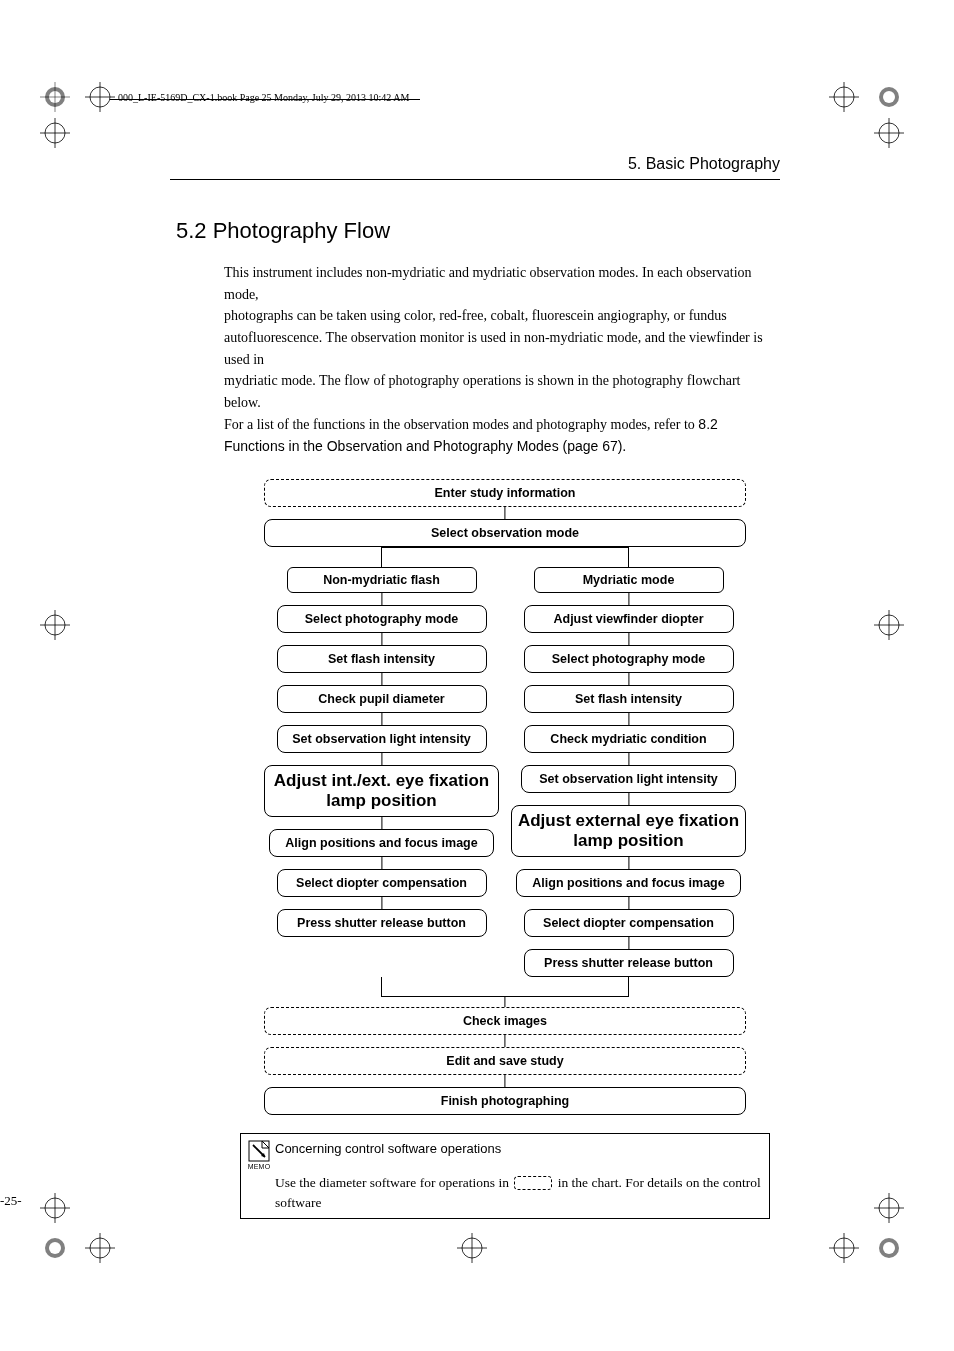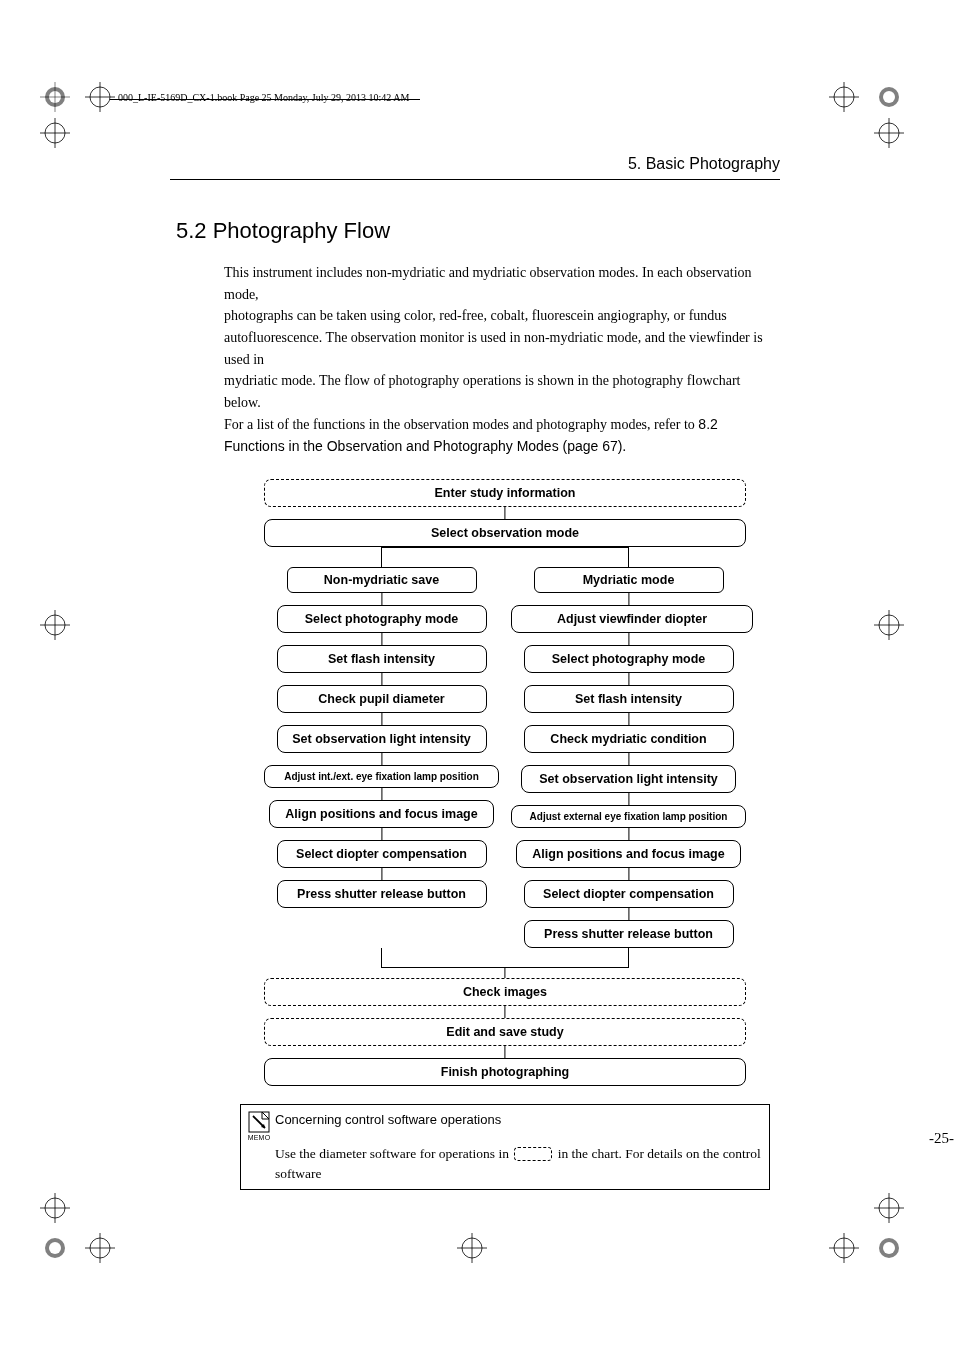--- a/index.html
+++ b/index.html
@@ -208,27 +208,27 @@
     border:1px dashed #000;
     border-radius:4px;
     vertical-align:middle;
     margin:0 2px;
     position:relative;
     top:-1px;
   }
   .page-num{
     position:absolute;
     left:0; right:0;
-    top: 1130px;
-    text-align:right;
+    top: 1193px;
+    text-align:left;
     font-family:"Times New Roman", serif;
-    font-size:15px;
+    font-size:13px;
   }
   
-  .fc-box.small{ font-size:10px; padding:5px 2px;}
+  .fc-box.small{ font-size:17px; padding:5px 2px;}
 </style>
 </head>
 <body>
 
 <div class="crop-mark" style="left:40px; top:82px;">
   <svg width="30" height="30">
       <circle cx="15" cy="15" r="10" fill="#808080"></circle>
       <circle cx="15" cy="15" r="6" fill="#fff"></circle>
       <line x1="15" y1="0" x2="15" y2="30" stroke="#000" stroke-width="0.5"></line>
       <line x1="0" y1="15" x2="30" y2="15" stroke="#000" stroke-width="0.5"></line>
@@ -355,21 +355,21 @@
     <div class="fc-box fc-full">Select observation mode</div>
     <div class="split-connector">
       <span class="up"></span>
         <span class="down-l"></span>
         <span class="down-r"></span>
     </div>
 
     <div class="two-col">
 
       <div class="col col-left">
-        <div class="col-head">Non-mydriatic save</div>
+        <div class="col-head">Non-mydriatic flash</div>
         <div class="vspace"></div>
         <div class="fc-box" style="width:210px;margin:0 auto;">Select photography mode</div>
         <div class="vspace"></div>
         <div class="fc-box" style="width:210px;margin:0 auto;">Set flash intensity</div>
         <div class="vspace"></div>
         <div class="fc-box" style="width:210px;margin:0 auto;">Check pupil diameter</div>
         <div class="vspace"></div>
         <div class="fc-box" style="width:210px;margin:0 auto;">Set observation light intensity</div>
         <div class="vspace"></div>
         <div class="fc-box small" style="width:235px;margin:0 auto;">Adjust int./ext. eye fixation lamp position</div>
@@ -377,21 +377,21 @@
         <div class="fc-box" style="width:225px;margin:0 auto;">Align positions and focus image</div>
         <div class="vspace"></div>
         <div class="fc-box" style="width:210px;margin:0 auto;">Select diopter compensation</div>
         <div class="vspace"></div>
         <div class="fc-box" style="width:210px;margin:0 auto;">Press shutter release button</div>
       </div>
 
       <div class="col col-right">
         <div class="col-head">Mydriatic mode</div>
         <div class="vspace"></div>
-        <div class="fc-box" style="width:242px;margin:0 auto;">Adjust viewfinder diopter</div>
+        <div class="fc-box" style="width:210px;margin:0 auto;">Adjust viewfinder diopter</div>
         <div class="vspace"></div>
         <div class="fc-box" style="width:210px;margin:0 auto;">Select photography mode</div>
         <div class="vspace"></div>
         <div class="fc-box" style="width:210px;margin:0 auto;">Set flash intensity</div>
         <div class="vspace"></div>
         <div class="fc-box" style="width:210px;margin:0 auto;">Check mydriatic condition</div>
         <div class="vspace"></div>
         <div class="fc-box" style="width:215px;margin:0 auto;">Set observation light intensity</div>
         <div class="vspace"></div>
         <div class="fc-box small" style="width:235px;margin:0 auto;">Adjust external eye fixation lamp position</div>

